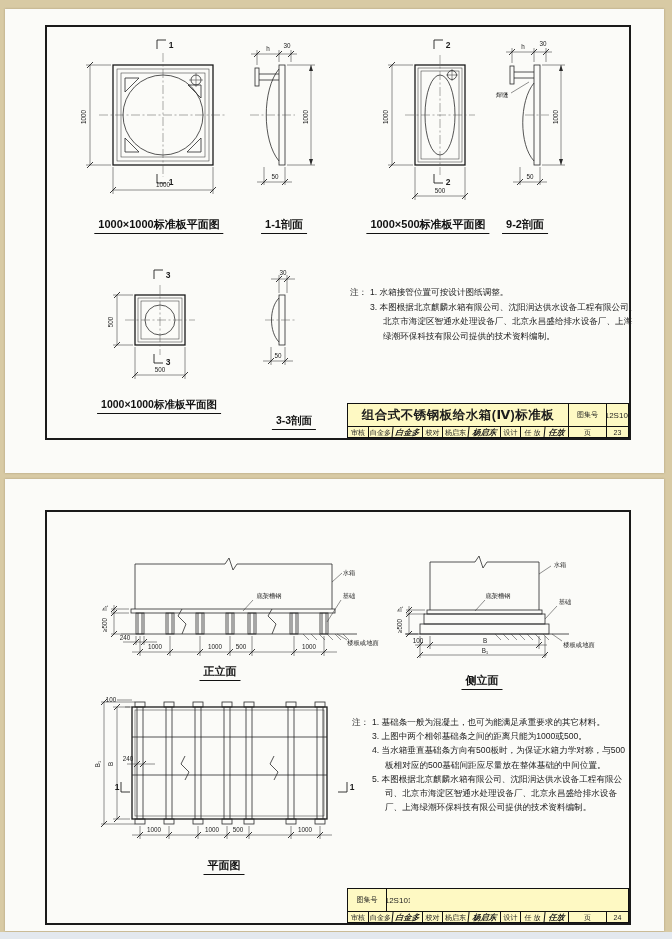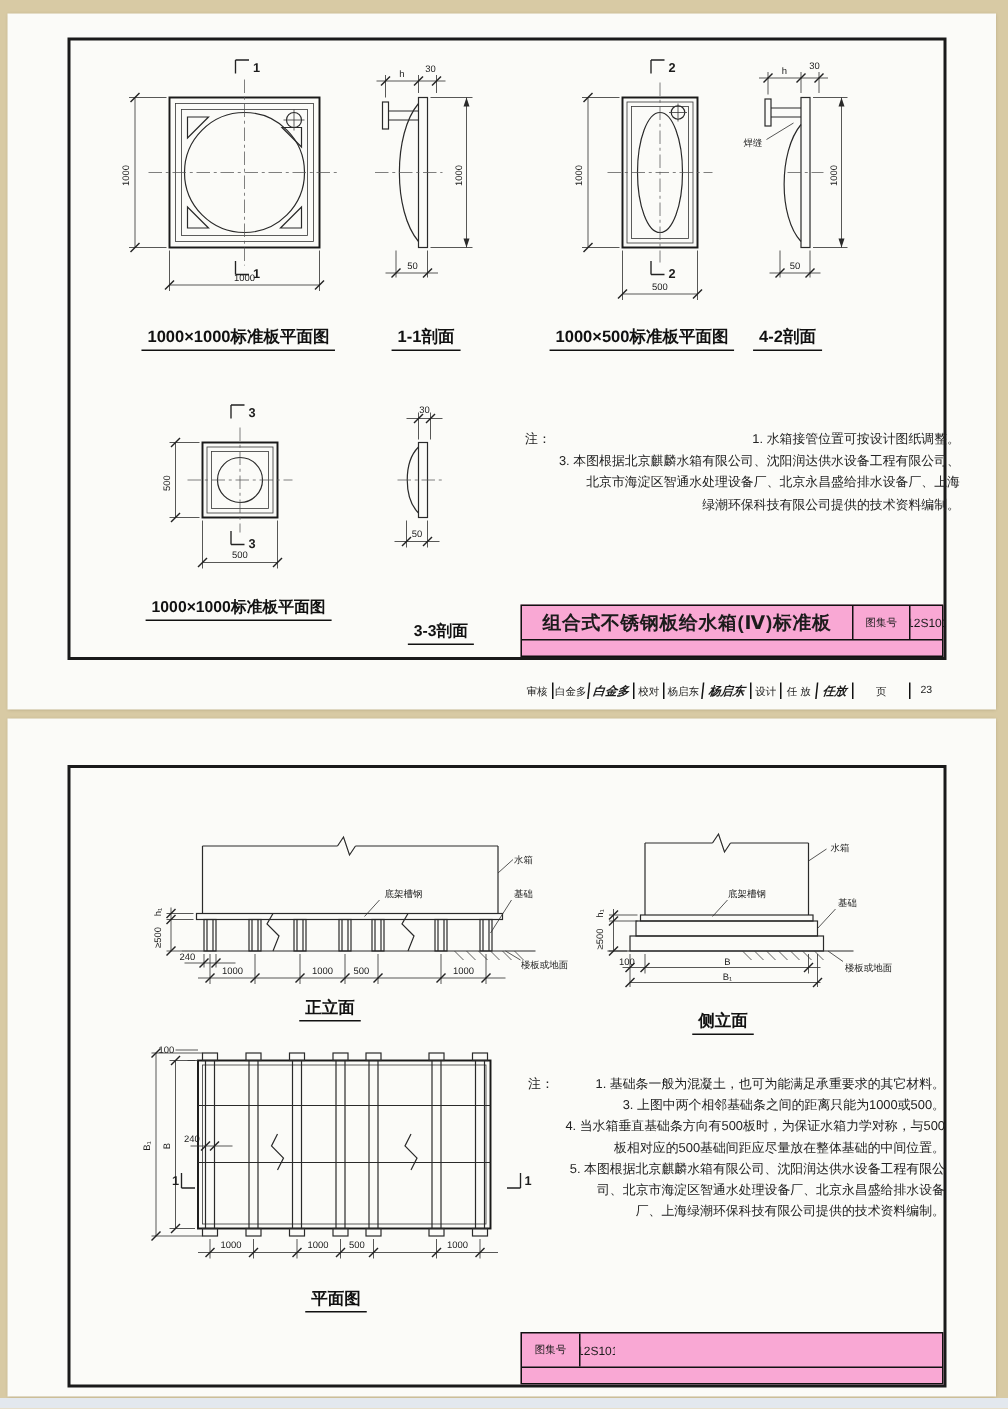--- a/index.html
+++ b/index.html
@@ -23,25 +23,25 @@
   .t6{font-size:6.3px;}
   .t8{font-size:8.5px;font-weight:bold;}
   .mid{text-anchor:middle;}
   
   .caption{position:absolute;transform:translateX(-50%);white-space:nowrap;font-weight:bold;
            font-size:11px;color:#111;border-bottom:1.6px solid #111;padding:0 4px 1px;text-align:center;}
   .capsm{font-size:10.5px;}
   
   .notes{position:absolute;font-size:8.6px;line-height:14.6px;color:#222;}
   .notes .nlab{position:absolute;left:0;top:0;}
-  .notes .nbody{margin-left:20px;text-align:right;}
+  .notes .nbody{margin-left:20px;}
   .note-item{padding-left:13px;text-indent:-13px;}
   
   .tb{position:absolute;left:300px;top:376px;width:282px;height:35px;border:1.6px solid #111;
-      box-sizing:border-box;display:flex;flex-direction:column;background:#f9a8d4;gap:28px;}
+      box-sizing:border-box;display:flex;flex-direction:column;background:#fef9c3;}
   .tb-row1{display:flex;flex:0 0 22px;border-bottom:1px solid #111;}
   .tb-row2{display:flex;flex:1;}
   .tb .cell{box-sizing:border-box;border-left:1px solid #111;display:flex;align-items:center;justify-content:center;overflow:hidden;}
   .tb .cell:first-child{border-left:none;}
   .tb-title{flex:0 0 220px;font-size:12.5px;font-weight:bold;letter-spacing:.5px;white-space:nowrap;}
   .tb-alab{flex:0 0 38px;font-size:7px;}
   .tb-ano{flex:0 0 24px;font-size:8px;}
   .sm{font-size:7px;white-space:nowrap;}
   .sig{font-size:8px;font-weight:bold;font-style:italic;transform:skewX(-6deg);white-space:nowrap;}
 </style>
@@ -217,21 +217,21 @@
           <line x1="216" y1="334" x2="246" y2="334" class="dim"></line>
           <line x1="221" y1="337" x2="227" y2="331" class="tick"></line>
             <line x1="235" y1="337" x2="241" y2="331" class="tick"></line>
           <text x="231" y="331" class="t6 mid">50</text>
         </g>
       </svg>
 
       <span class="caption" style="left:112px;top:190px;">1000×1000标准板平面图</span>
       <span class="caption" style="left:237px;top:190px;">1-1剖面</span>
       <span class="caption" style="left:381px;top:190px;">1000×500标准板平面图</span>
-      <span class="caption" style="left:478px;top:190px;">4-2剖面</span>
+      <span class="caption" style="left:478px;top:190px;">9-2剖面</span>
       <span class="caption capsm" style="left:112px;top:371px;">1000×1000标准板平面图</span>
       <span class="caption capsm" style="left:247px;top:371px;margin-top:16px;">3-3剖面</span>
 
       <div class="notes" style="left:303px;top:258px;width:290px;">
         <span class="nlab">注：</span>
         <div class="nbody">
           <div class="note-item">1. 水箱接管位置可按设计图纸调整。</div>
           <div class="note-item">3. 本图根据北京麒麟水箱有限公司、沈阳润达供水设备工程有限公司、北京市海淀区智通水处理设备厂、北京永昌盛给排水设备厂、上海绿潮环保科技有限公司提供的技术资料编制。</div>
         </div>
       </div>

